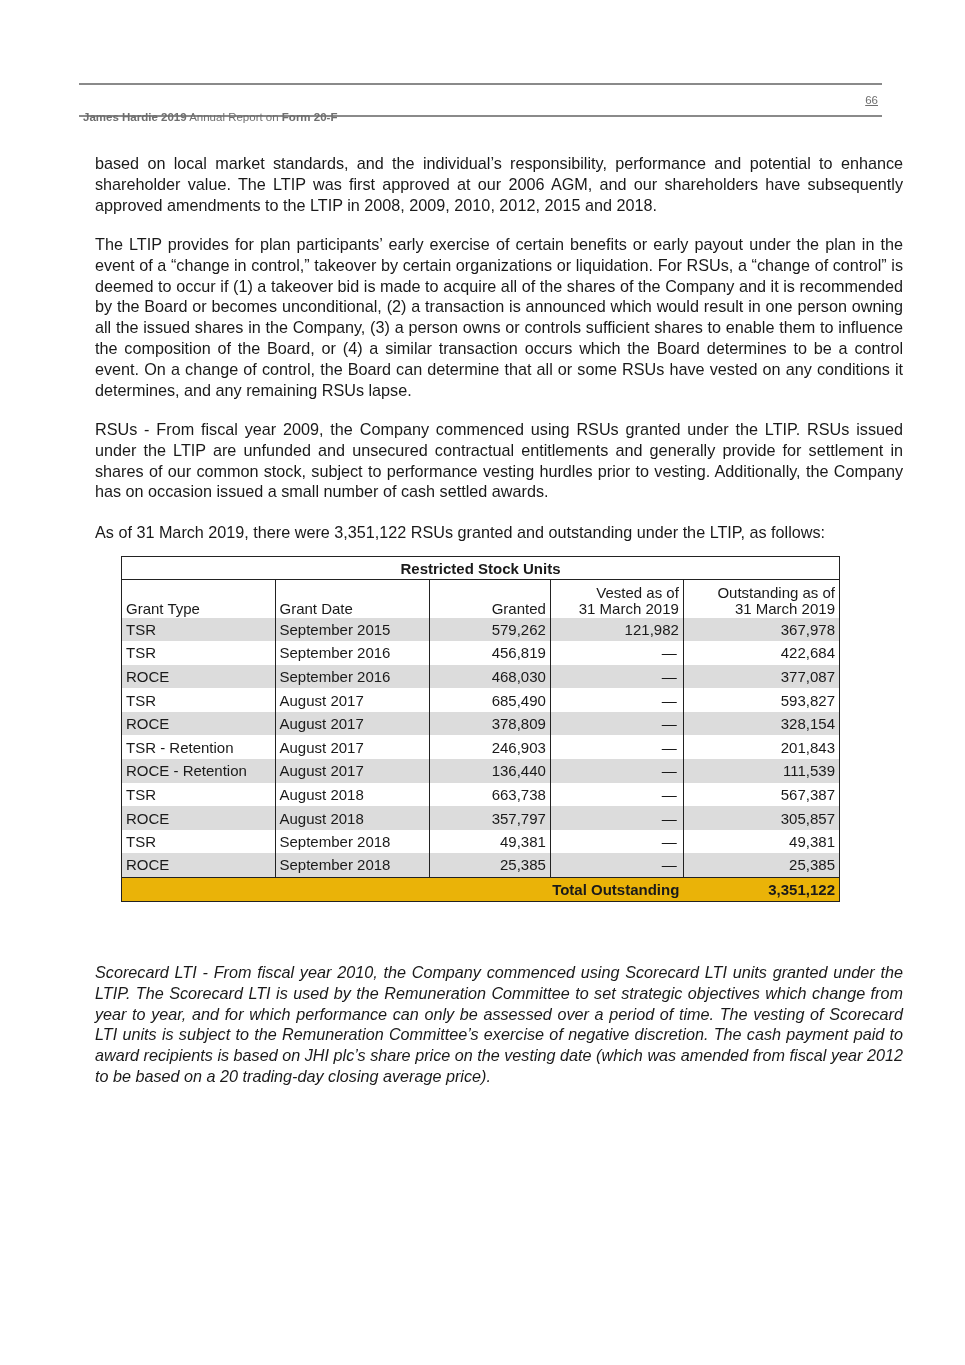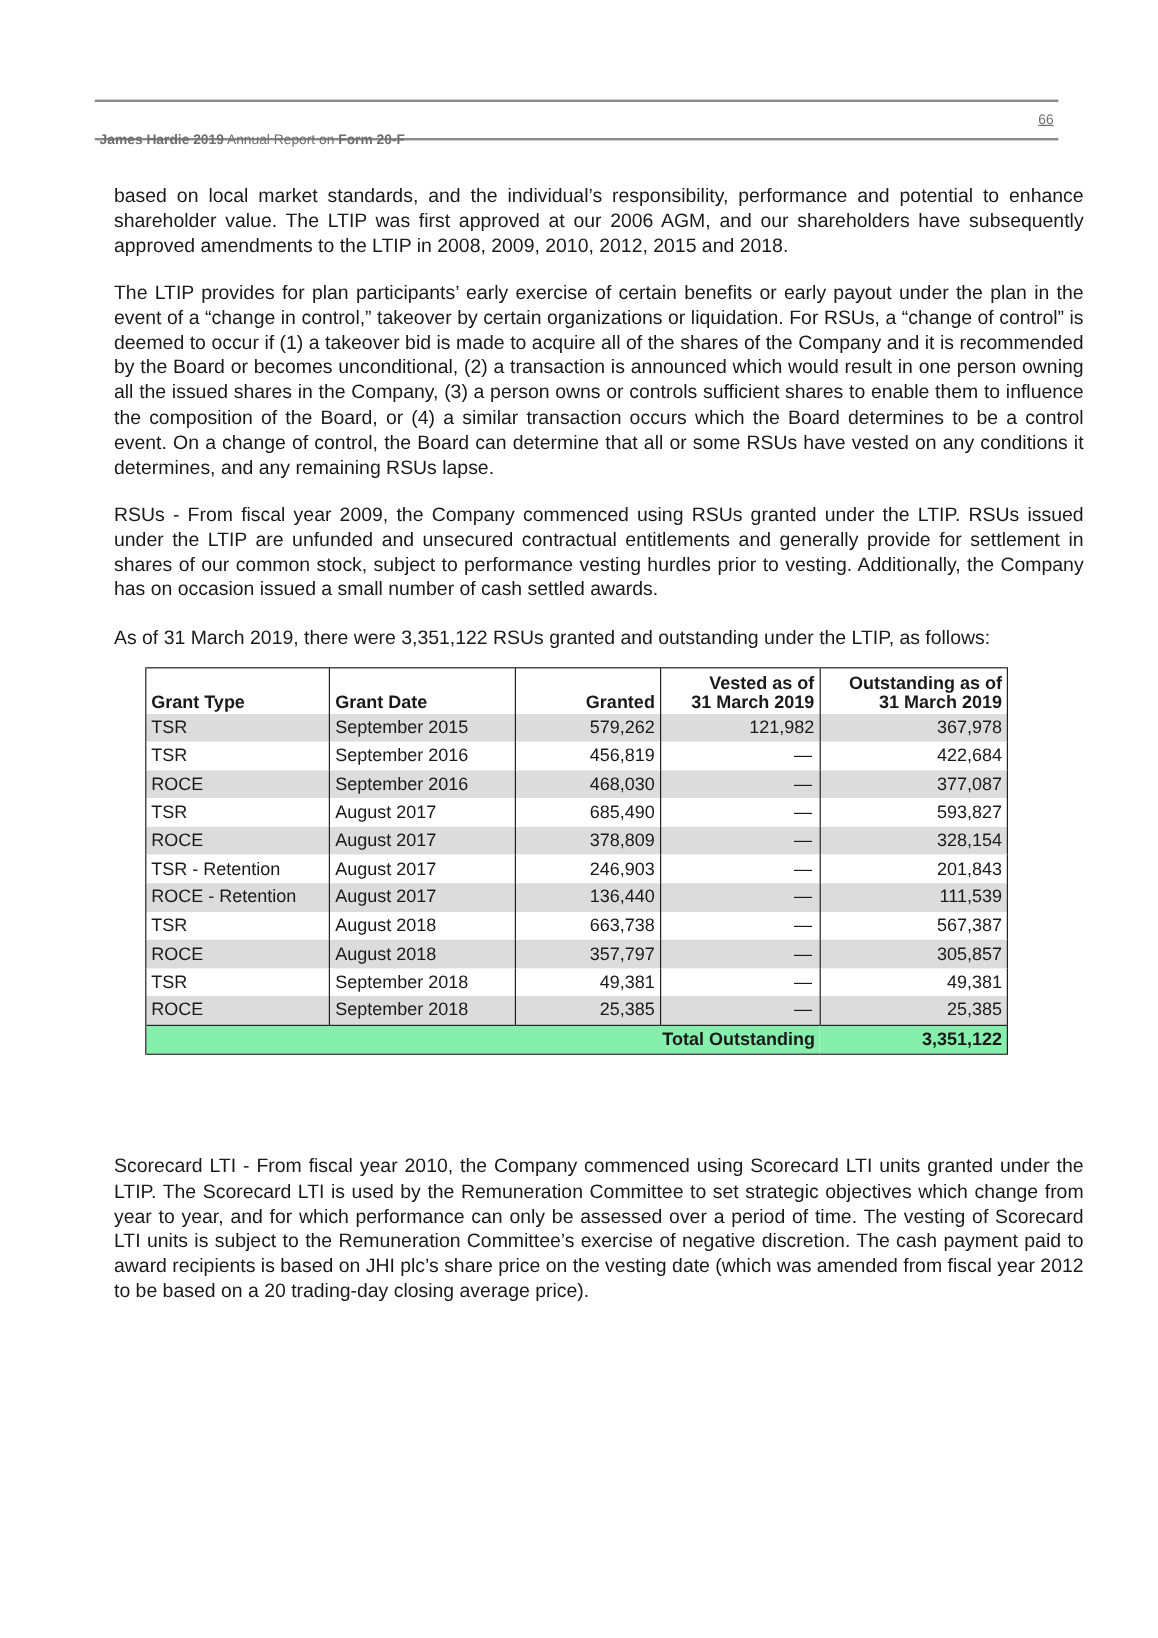--- a/index.html
+++ b/index.html
@@ -45,21 +45,21 @@
     .para {
       position: absolute;
       left: 79px;
       width: 808px;
       font-size: 16.2px;
       line-height: 20.8px;
       text-align: justify;
       margin: 16px;
       color: #1a1a1a;
     }
-    .para.last-left { text-align-last: left; }
+    .para.last-left { text-align-last: left; font-style: italic; }
     #p1 { top: 137px; }
     #p2 { top: 218px; }
     #p3 { top: 403px; }
     #p4 { top: 506px; text-align: left; }
     #p5 { top: 946px; }
 
     .rsu-table {
       position: absolute;
       left: 121px;
       top: 556px;
@@ -75,41 +75,41 @@
       height: 23.6px;
       box-sizing: border-box;
     }
     .rsu-table .caption-row th {
       text-align: center;
       font-weight: bold;
       border-bottom: 1.5px solid #222;
       height: 23px;
     }
     .rsu-table .head-row th {
-      font-weight: bold;
+      font-weight: normal;
       vertical-align: bottom;
       line-height: 16px;
       height: 38px;
       padding-bottom: 1px;
     }
     .rsu-table .head-row th.l { text-align: left; }
     .rsu-table .head-row th.r { text-align: right; }
     .rsu-table tbody tr.shade td { background: #dcdcdc; }
     .rsu-table td.l { text-align: left; }
     .rsu-table td.r { text-align: right; }
     .rsu-table td.dash { text-align: right; padding-right: 6px; }
     .rsu-table .col-type { width: 157px; }
     .rsu-table .col-date { width: 158px; }
     .rsu-table .col-granted { width: 123px; }
     .rsu-table .col-vested { width: 136px; }
     .rsu-table .col-out { width: 159px; }
     .rsu-table tr.total-row td {
       border-top: 1.5px solid #222;
       font-weight: bold;
-      background: #86efac;
+      background: #eab308;
       height: 24px;
     }
     .rsu-table tr.total-row td.total-label-cell {
       border-right: none;
       text-align: right;
     }
     .rsu-table tr.total-row td.total-value-cell {
       border-left: none;
       text-align: right;
     }
@@ -122,20 +122,23 @@
   <div class="page-number">66</div>
 </div>
 
 <p class="para" id="p1">based on local market standards, and the individual’s responsibility, performance and potential to enhance shareholder value.  The LTIP was first approved at our 2006 AGM, and our shareholders have subsequently approved amendments to the LTIP in 2008, 2009, 2010, 2012, 2015 and 2018.</p>
 <p class="para" id="p2">The LTIP provides for plan participants’ early exercise of certain benefits or early payout under the plan in the event of a “change in control,” takeover by certain organizations or liquidation.  For RSUs, a “change of control” is deemed to occur if (1) a takeover bid is made to acquire all of the shares of the Company and it is recommended by the Board or becomes unconditional, (2) a transaction is announced which would result in one person owning all the issued shares in the Company, (3) a person owns or controls sufficient shares to enable them to influence the composition of the Board, or (4) a similar transaction occurs which the Board determines to be a control event.  On a change of control, the Board can determine that all or some RSUs have vested on any conditions it determines, and any remaining RSUs lapse.</p>
 <p class="para" id="p3">RSUs - From fiscal year 2009, the Company commenced using RSUs granted under the LTIP. RSUs issued under the LTIP are unfunded and unsecured contractual entitlements and generally provide for settlement in shares of our common stock, subject to performance vesting hurdles prior to vesting. Additionally, the Company has on occasion issued a small number of cash settled awards.</p>
 <p class="para" id="p4">As of 31 March 2019, there were 3,351,122 RSUs granted and outstanding under the LTIP, as follows:</p>
 
 <table class="rsu-table">
   <thead>
+    <tr class="caption-row">
+      <th colspan="5">Restricted Stock Units</th>
+    </tr>
     <tr class="head-row">
       <th class="l col-type">Grant Type</th>
       <th class="l col-date">Grant Date</th>
       <th class="r col-granted">Granted</th>
       <th class="r col-vested"><span>Vested as of</span><br><span>31 March 2019</span></th>
       <th class="r col-out"><span>Outstanding as of</span><br><span>31 March 2019</span></th>
     </tr>
   </thead>
   <tbody>
     <tr class="shade">

